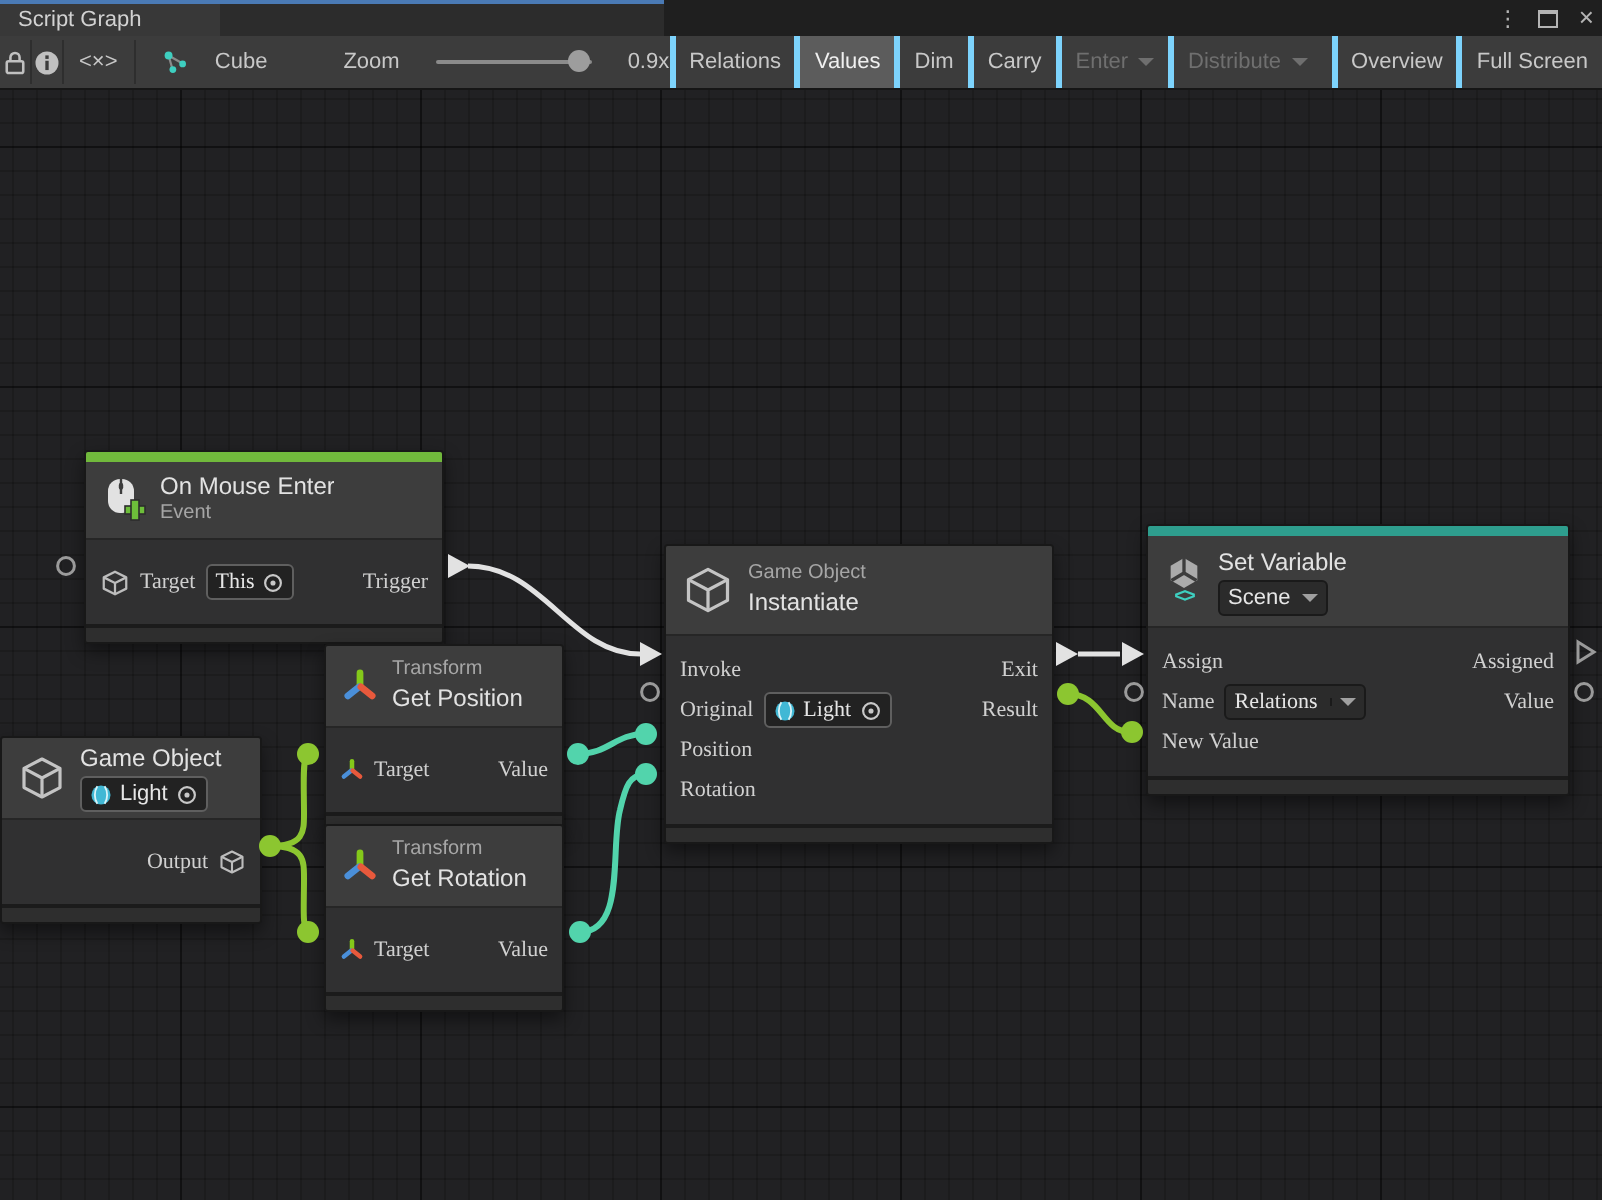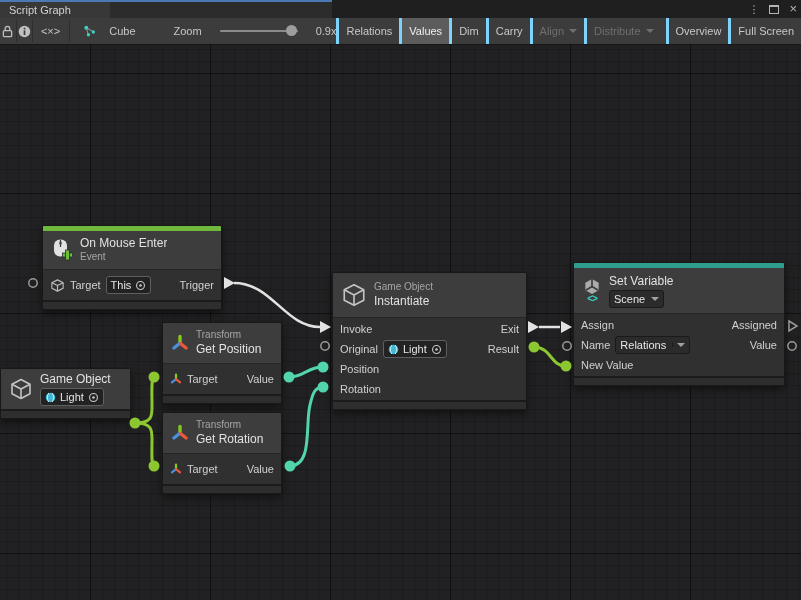--- a/index.html
+++ b/index.html
@@ -47,21 +47,21 @@
     background-position:0 28px, 90px 0, 0 4px, 6px 0; }
 
   
   .node { position:absolute; background:#2f2f30; border:1px solid #181818; border-radius:2px;
     box-shadow:0 4px 9px rgba(0,0,0,.45); overflow:hidden; }
   .accent { height:5px; }
   .nhead { background:#3d3d3d; display:flex; align-items:center; gap:7px; padding:0 8px; }
   .htxt { display:flex; flex-direction:column; justify-content:center; line-height:1.25; overflow:hidden; }
   .ntitle { color:#e2e2e2; font-size:12px; white-space:nowrap; }
   .nsub, .ncat { color:#a6a6a6; font-size:10px; white-space:nowrap; }
-  .nbody { background:#303031; border-top:1px solid #262626; padding:1px 0; }
+  .nbody { background:#303031; border-top:1px solid #262626; padding:7px 0;font-family:Liberation Serif, serif; }
   .nrow { display:flex; align-items:center; gap:5px; height:20px; padding:0 7px; white-space:nowrap; overflow:hidden; }
   .plabel { color:#d0d0d0; font-size:11px; }
   .right { margin-left:auto; }
   .nfoot { height:9px; background:#2e2e2e; border-top:2px solid #1b1b1b; }
 
   .chip { display:inline-flex; align-items:center; gap:4px; background:#222222; border:1px solid #5f5f5f;
     border-radius:3px; padding:1px 4px; color:#e6e6e6; font-size:11px; line-height:14px; }
   .chip.dd { border-color:#1a1a1a; background:#2b2b2b; }
   .chip .ddcell { border-left:1px solid #1a1a1a; margin-left:2px; padding-left:4px; display:flex; align-items:center; }
   .icon { display:inline-flex; align-items:center; justify-content:center; flex:none; }
@@ -147,21 +147,21 @@
       <div class="tbtn active">
           <span>Values</span>
         </div>
       <div class="tbtn">
           <span>Dim</span>
         </div>
       <div class="tbtn">
           <span>Carry</span>
         </div>
       <div class="tbtn disabled">
-          <span>Align</span>
+          <span>Enter</span>
           <span class="caret"></span>
         </div>
       <div class="tbtn disabled">
           <span>Distribute</span>
           <span class="caret"></span>
         </div>
       <div class="tbtn" style="margin-left:5px">
           <span>Overview</span>
         </div>
       <div class="tbtn">
@@ -237,20 +237,33 @@
           <span>Light</span>
           <span class="icon">
             <svg width="11" height="11" viewBox="0 0 12 12">
                 <circle cx="6" cy="6" r="4.3" fill="none" stroke="#c8c8c8" stroke-width="1.2"></circle>
                 <circle cx="6" cy="6" r="1.4" fill="#c8c8c8"></circle>
               </svg>
           </span>
         </span>
       </span>
     </div>
+    <div class="nbody">
+      <div class="nrow" style="height:28px">
+        <span class="plabel right">Output</span>
+        <span class="icon">
+          <svg width="14" height="14" viewBox="0 0 24 24">
+              <g fill="none" stroke="#bdbdbd" stroke-width="1.8" stroke-linejoin="round">
+                <path d="M12 3 L21 7.5 L21 16.5 L12 21 L3 16.5 L3 7.5 Z"></path>
+                <path d="M3 7.5 L12 12 L21 7.5 M12 12 L12 21"></path>
+              </g>
+            </svg>
+        </span>
+      </div>
+    </div>
     <div class="nfoot"></div>
   </div>
 
   <div class="node" style="left:162px;top:322px;width:120px">
     <div class="nhead" style="height:40px">
       <span class="icon">
         <svg width="18" height="18" viewBox="0 0 16 16">
             <g stroke-width="3" stroke-linecap="round">
               <line x1="8" y1="2.2" x2="8" y2="7.8" stroke="#84c91a"></line>
               <line x1="7.6" y1="8.4" x2="2.6" y2="12.4" stroke="#4a8fd9"></line>

